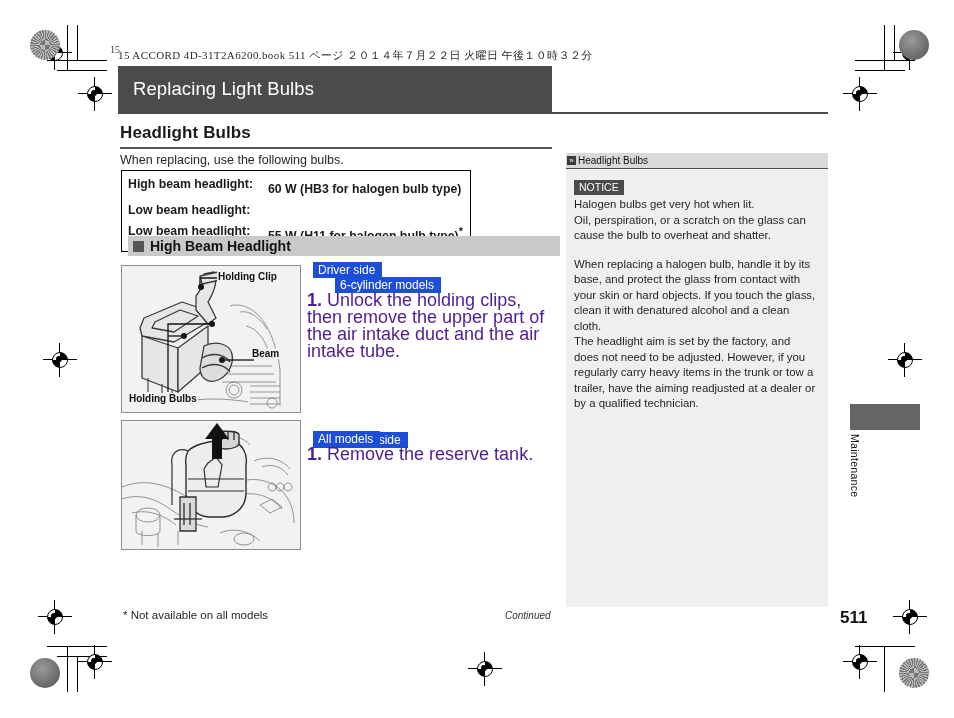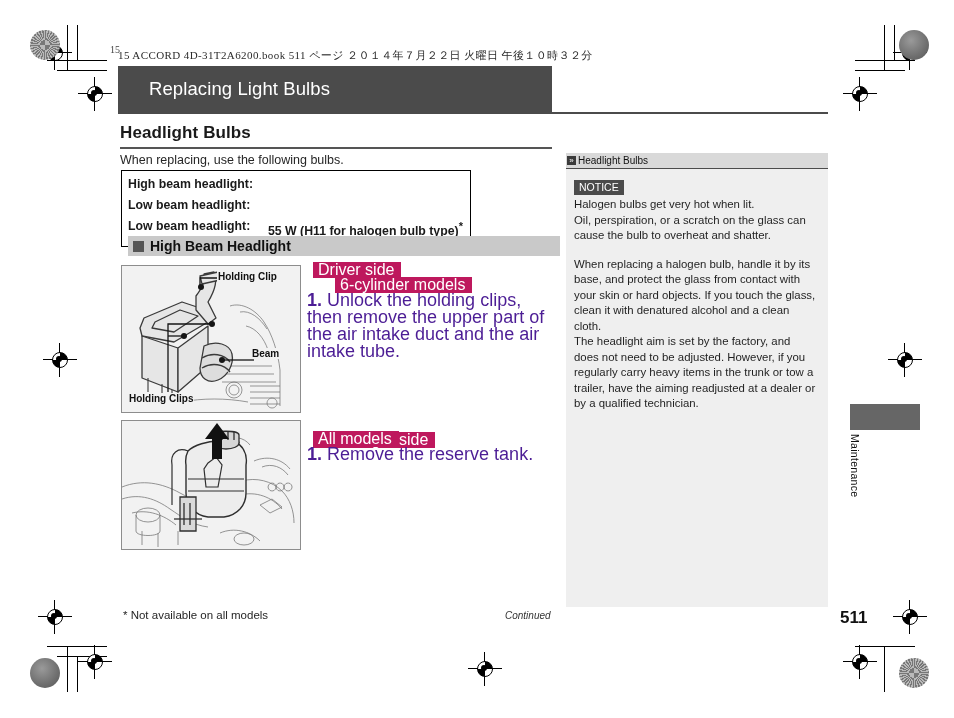--- a/index.html
+++ b/index.html
@@ -64,21 +64,21 @@
     position: absolute;
     left: 118px; top: 66px;
     width: 434px; height: 46px;
     background: #4b4b4b;
     display: flex;
     align-items: center;
   }
   .title-bar span {
     color: #ffffff;
     font-size: 18.5px;
-    margin-left: 31px;
+    margin-left: 15px;
     letter-spacing: 0.1px;
   }
   .title-underline {
     position: absolute;
     left: 118px; top: 112px;
     width: 710px; height: 1.6px;
     background: #4b4b4b;
   }
 
   
@@ -160,23 +160,23 @@
     font-weight: bold;
     color: #111;
     background: #f2f2f2;
     padding: 0 1px;
     white-space: nowrap;
   }
 
   
   .tag {
     position: absolute;
-    background: #be185d;
+    background: #1d4ed8;
     color: #fff;
-    font-size: 16px;
+    font-size: 12px;
     padding: 1.5px 7px 2.5px 5px;
     line-height: 12px;
     white-space: nowrap;
   }
   .step {
     position: absolute;
     font-size: 18px;
     line-height: 17px;
     color: #4c1d95;
   }
@@ -374,20 +374,21 @@
 </div>
 <div class="title-underline"></div>
 
 <div class="section-head">Headlight Bulbs</div>
 <div class="section-rule"></div>
 <div class="intro-line">When replacing, use the following bulbs.</div>
 
 <div class="spec-box">
   <div class="spec-row">
     <div class="k">High beam headlight:</div>
+    <div class="v"><span>60 W (HB3 for halogen bulb type)</span><sup></sup></div>
   </div>
   <div class="spec-row">
     <div class="k">Low beam headlight:</div>
   </div>
   <div class="spec-row">
     <div class="k">Low beam headlight:</div>
     <div class="v"><span>55 W (H11 for halogen bulb type)</span><sup>*</sup></div>
   </div>
 </div>
 
@@ -436,21 +437,21 @@
       <circle cx="90" cy="58" r="3"></circle>
       <circle cx="62" cy="70" r="3"></circle>
       <circle cx="100" cy="94" r="3"></circle>
     </g>
     <g fill="none" stroke="#3a3a3a" stroke-width="1.1">
       <path d="M26 112 L26 126 M40 118 L40 132 M50 124 L50 136"></path>
     </g>
   </svg>
   <div class="fig-label" style="left:95px; top:5px;">Holding Clip</div>
   <div class="fig-label" style="left:129px; top:82px;">Beam</div>
-  <div class="fig-label" style="left:6px; top:127px;">Holding Clips</div>
+  <div class="fig-label" style="left:6px; top:127px;">Holding Bulbs</div>
 </div>
 
 <div class="figure fig2">
   <svg width="178" height="128" viewBox="0 0 178 128">
     <rect x="0" y="0" width="178" height="128" fill="#f2f2f2"></rect>
     <g fill="none" stroke="#7a7a7a" stroke-width="0.8">
       <path d="M0 66 C20 58 40 62 58 72 C70 78 80 86 96 88"></path>
       <path d="M0 78 C18 72 34 78 48 88 C60 96 70 104 86 106"></path>
       <path d="M120 60 C134 56 150 60 160 70 C168 78 172 90 172 102"></path>
       <path d="M118 74 C134 70 150 76 160 88"></path>

